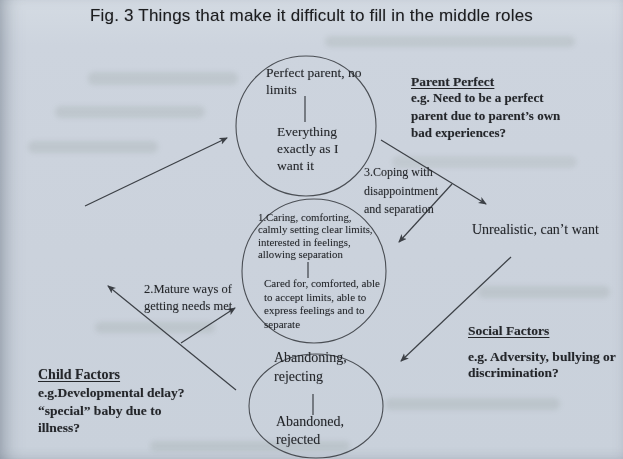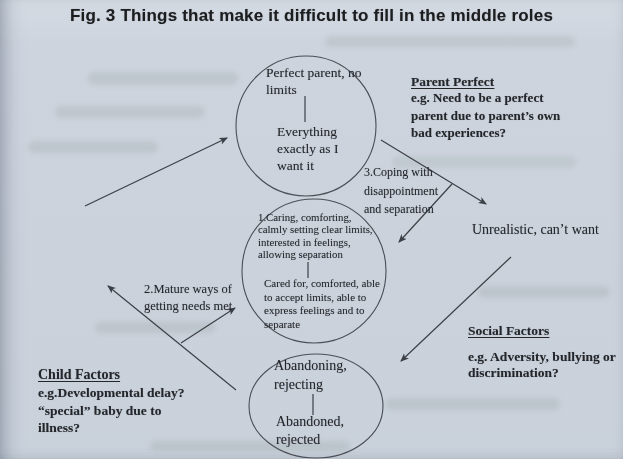--- a/index.html
+++ b/index.html
@@ -7,21 +7,21 @@
     position:relative; width:623px; height:459px; overflow:hidden;
     background:linear-gradient(180deg,#d4dbe3 0%, #cdd4de 10%, #cbd2dc 55%, #c9d1db 100%);
     box-shadow: inset 16px 0 20px -14px rgba(80,92,108,.55),
                 inset -6px 0 14px -10px rgba(120,130,145,.35),
                 inset 0 -8px 14px -10px rgba(120,130,145,.3);
     font-family:"Liberation Serif","DejaVu Serif",serif;
   }
   .title{
     position:absolute; top:6px; left:0; right:0; text-align:center;
     font-family:"Liberation Sans","DejaVu Sans",sans-serif;
-    font-weight:700; font-size:17px; letter-spacing:.2px; color:#1c1d1f;
+    font-weight:400; font-size:17px; letter-spacing:.2px; color:#1c1d1f;
     text-shadow:0 0 1px rgba(40,44,52,.35);
   }
   svg.overlay{position:absolute; left:0; top:0;}
   .txt{
     position:absolute; color:#24262a; white-space:pre-line;
     text-shadow:0 0 1px rgba(55,60,70,.28); line-height:1.25;
   }
   .f135{font-size:13.5px; line-height:17px;}
   .f14{font-size:14px; line-height:19px;}
   .small1{font-size:10.8px; line-height:12.4px;}
@@ -111,18 +111,18 @@
 
   <div class="txt bold childbody" style="left:38px;top:384px;">e.g.Developmental delay?
 “special” baby due to
 illness?</div>
   <div class="txt heading" style="left:38px;top:366px;font-size:14px;">Child Factors</div>
 
   <div class="txt heading" style="left:468px;top:323px;font-size:13.5px;">Social Factors</div>
   <div class="txt bold socialbody" style="left:468px;top:340px;margin-top:9px;">e.g. Adversity, bullying or
 discrimination?</div>
 
-  <div class="txt f14" style="left:274px;top:356px;">Abandoning,
+  <div class="txt f14" style="left:274px;top:348px;">Abandoning,
 rejecting</div>
   <div class="txt f14" style="left:276px;top:413px;line-height:18px;">Abandoned,
 rejected</div>
 
 </div>
 
 </body></html>

